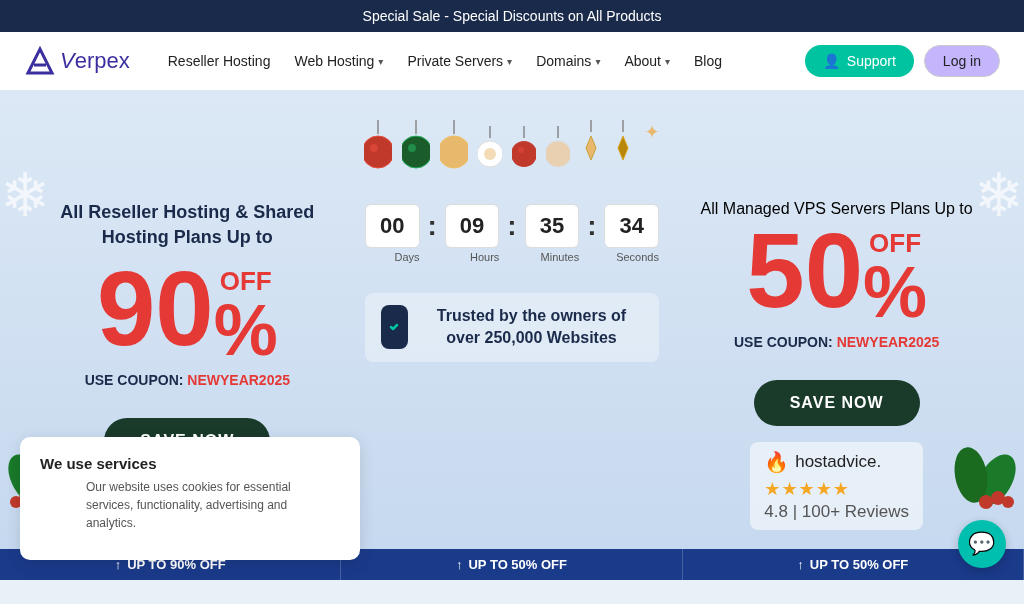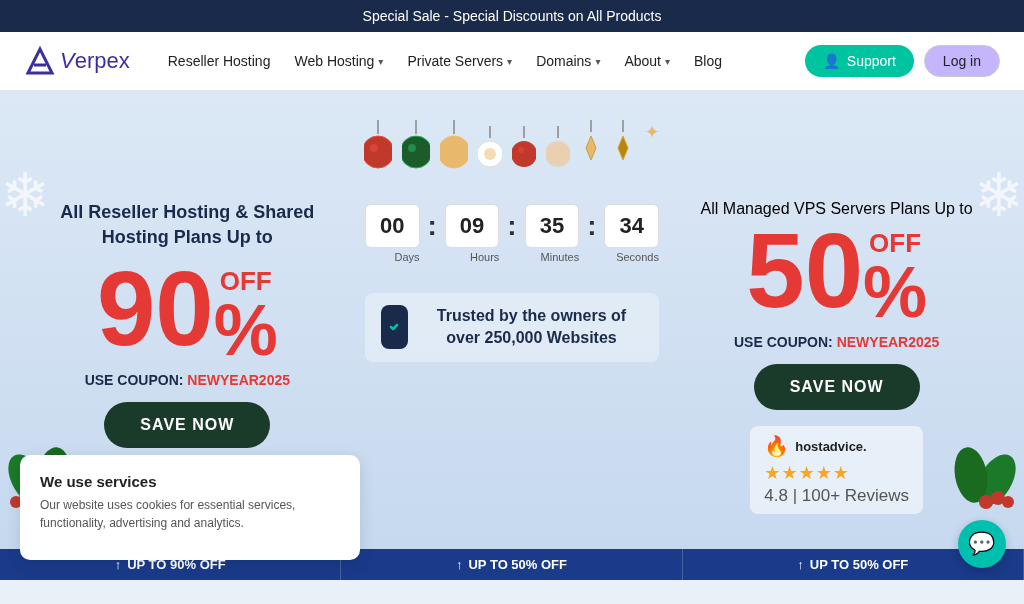--- a/index.html
+++ b/index.html
@@ -153,21 +153,21 @@
       font-weight: 800;
     }
     .btn-save {
       background: #1a3a2a;
       color: #fff;
       border: none;
       border-radius: 30px;
       padding: 14px 36px;
       font-size: 16px;
       font-weight: 700;
-      margin-top: 14px;
+      margin-top: 30px;
       cursor: pointer;
       letter-spacing: 1px;
     }
 
     
     .center-block {
       text-align: center;
       padding: 10px;
     }
     .christmas-text {
@@ -233,20 +233,21 @@
       font-size: 15px;
       font-weight: 700;
       color: #222;
       margin-bottom: 6px;
     }
     .cookie-text {
       font-size: 12px;
       color: #555;
       line-height: 1.5;
       margin-bottom: 10px;
+      margin-left: 46px;
     }
     .cookie-actions {
       display: flex;
       align-items: center;
       justify-content: space-between;
     }
     .cookie-prefs {
       color: #3b7bd6;
       font-size: 13px;
       cursor: pointer;
@@ -507,21 +508,21 @@
       <div class="coupon-text">
         <span>USE COUPON:</span>
         <span class="coupon-code">NEWYEAR2025</span>
       </div>
       <button class="btn-save">SAVE NOW</button>
 
       
       <div style="margin-top:16px; background:rgba(255,255,255,0.55); border-radius:8px; padding:8px 14px; display:inline-block; text-align:left;">
         <div class="hostadvice-logo">
           <span class="hostadvice-flame">🔥</span>
-          <span style="font-weight:700; color:#222; font-size:13px;">hostadvice.</span>
+          <span style="font-weight:400; color:#222; font-size:17px;">hostadvice.</span>
         </div>
         <div class="stars">★★★★★</div>
         <div class="hostadvice-rating">4.8 | 100+ Reviews</div>
       </div>
     </div>
   </div>
 
   <div style="position:absolute; left:8px; bottom:56px;">
     <svg width="80" height="100" viewBox="0 0 80 100">
       <ellipse cx="20" cy="60" rx="16" ry="28" fill="#1a7a2a" transform="rotate(-30 20 60)"></ellipse>

